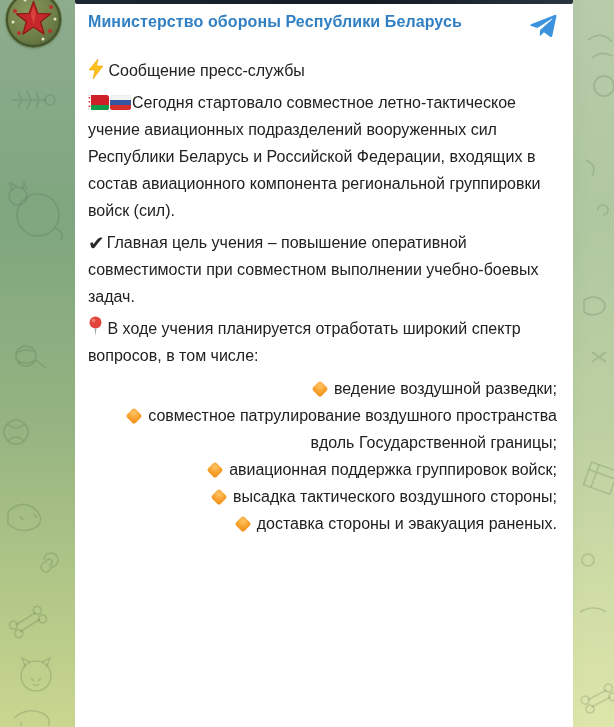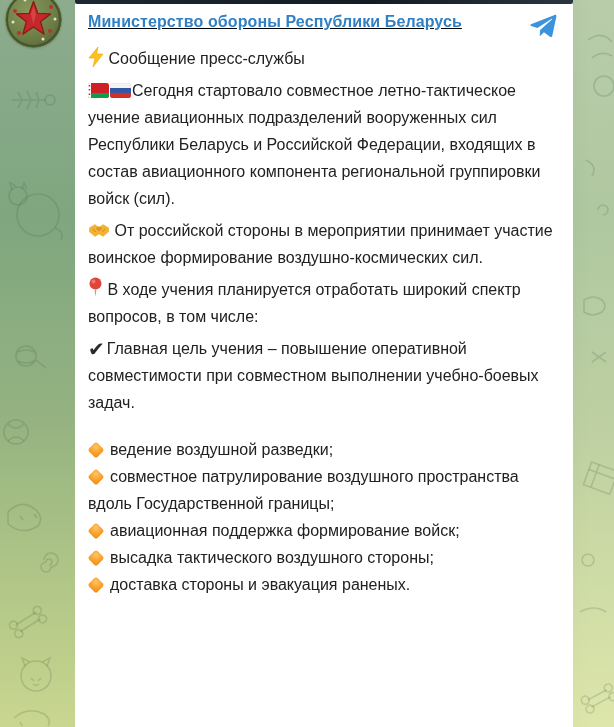--- a/index.html
+++ b/index.html
@@ -9,27 +9,27 @@
     background:
       linear-gradient(to right, rgba(255,255,220,0) 70%, rgba(255,255,215,0.38) 96%),
       linear-gradient(to bottom, #8dac8e 0%, #7fa67f 30%, #95b381 58%, #b3c888 82%, #c9d68f 100%);
   }
   .doodles{position:absolute;left:0;top:0;width:614px;height:727px;}
   .bubble{
     position:absolute;left:75px;top:0;width:498px;height:747px;
     background:#ffffff;border-radius:0 0 10px 10px;
   }
   .photo-strip{height:4px;background:linear-gradient(to right,#1d2834,#131b23 60%,#2a3542);border-radius:0 0 2px 2px;}
-  .header{display:flex;justify-content:space-between;align-items:flex-start;padding:7px 16px 0 13px;text-decoration:underline;}
+  .header{display:flex;justify-content:space-between;align-items:flex-start;padding:7px 16px 0 13px;}
   .channel-title{color:#3180c4;font-weight:bold;font-size:16px;line-height:21px;letter-spacing:0.1px;cursor:pointer;}
   .send-btn{width:27px;height:27px;margin-top:0;cursor:pointer;flex:0 0 auto;}
   .msg{padding:3px 16px 16px 13px;font-size:16px;line-height:27px;color:#212121;}
   .para{margin-top:5px;}
-  .para.first{margin-top:4px;}
-  .bullets{margin-top:20px;}
+  .para.first{margin-top:16px;}
+  .bullets{margin-top:6px;text-align:right;}
   .emoji{display:inline-block;vertical-align:-3px;}
   .flag{display:inline-block;vertical-align:-2px;margin-right:1px;border-radius:2px;}
   .check-glyph{font-family:"DejaVu Sans",sans-serif;font-size:20px;font-weight:bold;color:#2b2b2b;margin-right:2px;vertical-align:-2px;line-height:1;display:inline-block;}
   .diamond{
     display:inline-block;width:12px;height:12px;margin:0 8px 0 2px;vertical-align:-1px;
     transform:rotate(45deg);border-radius:2.5px;
     background:radial-gradient(circle at 32% 32%, #ffc466 0%, #f7a02b 55%, #ee8b13 100%);
   }
   .avatar{
     position:absolute;left:5px;top:-9px;width:57px;height:57px;border-radius:50%;
@@ -143,45 +143,37 @@
         <rect x="0.7" y="2" width="1.5" height="1.5" fill="#cf2028"></rect>
         <rect x="0.7" y="6" width="1.5" height="1.5" fill="#cf2028"></rect>
         <rect x="0.7" y="10.5" width="1.5" height="1.5" fill="#cf2028"></rect>
       </svg><svg class="flag" width="21" height="15" viewBox="0 0 21 15">
         <rect width="21" height="15" rx="1.5" fill="#f4f4f4" stroke="#d8d8d8" stroke-width="0.5"></rect>
         <rect y="5" width="21" height="5" fill="#3557a2"></rect>
         <path d="M0 10 h21 v3.5 a1.5 1.5 0 0 1 -1.5 1.5 H1.5 A1.5 1.5 0 0 1 0 13.5 z" fill="#d32e28"></path>
       </svg><span>Сегодня стартовало совместное летно-тактическое учение авиационных подразделений вооруженных сил Республики Беларусь и Российской Федерации, входящих в состав авиационного компонента региональной группировки войск (сил).</span>
     </div>
 
+
     <div class="para">
-      <svg class="emoji" width="22" height="18" viewBox="0 0 24 20">
-        <path d="M1 7.5 7.5 3.5 12 7 16.5 3.5 23 7.5 v4.5 L16.5 17.5 12 14.8 7.5 17.5 1 12 z" fill="#f2b234"></path>
-        <path d="M8.3 8.3 12 5.8 15.7 8.3 12 11.8 z" fill="#de9526"></path>
-        <path d="M5 9 l3.5 3 M19 9 l-3.5 3" stroke="#c67f1b" stroke-width="1" fill="none"></path>
-      </svg>
-      <span>От российской стороны в мероприятии принимает участие воинское формирование воздушно-космических сил.</span>
+      <span class="check-glyph">✔</span><span>Главная цель учения – повышение оперативной совместимости при совместном выполнении учебно-боевых задач.</span>
     </div>
 
     <div class="para">
       <svg class="emoji" width="15" height="21" viewBox="0 0 15 21">
         <circle cx="7.5" cy="6.5" r="6" fill="#e2443b"></circle>
         <circle cx="5.5" cy="4.5" r="2" fill="#f08179" opacity="0.85"></circle>
         <path d="M6.6 12.4 L8.4 12.4 L7.5 20 Z" fill="#9aa6ad"></path>
       </svg>
       <span>В ходе учения планируется отработать широкий спектр вопросов, в том числе:</span>
     </div>
 
-    <div class="para">
-      <span class="check-glyph">✔</span><span>Главная цель учения – повышение оперативной совместимости при совместном выполнении учебно-боевых задач.</span>
-    </div>
-
     <div class="bullets">
       <div><span class="diamond"></span><span>ведение воздушной разведки;</span></div>
       <div><span class="diamond"></span><span>совместное патрулирование воздушного пространства вдоль Государственной границы;</span></div>
-      <div><span class="diamond"></span><span>авиационная поддержка формирование войск;</span></div>
+      <div><span class="diamond"></span><span>авиационная поддержка группировок войск;</span></div>
       <div><span class="diamond"></span><span>высадка тактического воздушного стороны;</span></div>
       <div><span class="diamond"></span><span>доставка стороны и эвакуация раненых.</span></div>
     </div>
 
 
   </div>
 </div>
 
 </body></html>

